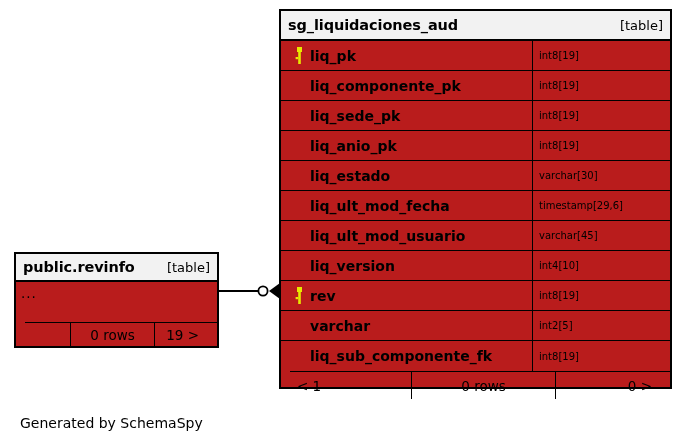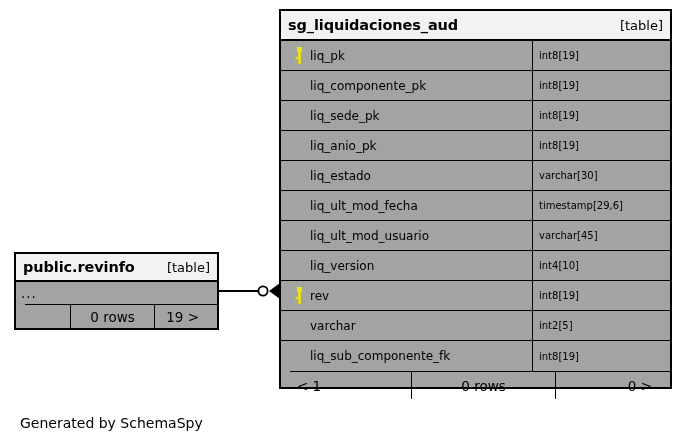--- a/index.html
+++ b/index.html
@@ -18,21 +18,21 @@
   }
 
   .diagram {
     position: absolute;
     inset: 0;
   }
 
   
   .entity {
     position: absolute;
-    background: #a3a3a3;
+    background: #b91c1c;
     border: 2px solid #000000;
     display: flex;
     flex-direction: column;
   }
 
   .entity-header {
     display: flex;
     align-items: center;
     justify-content: space-between;
     background: #f2f2f2;
@@ -70,22 +70,23 @@
   }
   .col-name {
     flex: 0 0 252px;
     display: flex;
     align-items: center;
     padding-left: 7px;
     border-right: 1.5px solid #000000;
     overflow: hidden;
   }
   .col-name-text {
-    font-size: 12px;
-    white-space: nowrap;
+    font-size: 14px;
+    white-space: nowrap;
+    font-weight: bold;
   }
   .col-type {
     flex: 1 1 auto;
     display: flex;
     align-items: center;
     padding-left: 6px;
     overflow: hidden;
   }
   .col-type-text {
     font-size: 10px;
@@ -134,21 +135,21 @@
   #entity-main .col-row:last-child { border-bottom: none; }
   #entity-main .foot-1 { flex: 0 0 122px; }
   #entity-main .foot-2 { flex: 0 0 144px; }
   #entity-main .foot-3 { flex: 1 1 auto; }
 
   
   #entity-ref {
     left: 14px;
     top: 252px;
     width: 205px;
-    height: 78px;
+    height: 96px;
   }
   #entity-ref .entity-header { height: 28px; flex: 0 0 28px; }
   #entity-ref .ellipsis-row {
     display: flex;
     align-items: center;
     height: 22px;
     flex: 0 0 22px;
     padding-left: 5px;
     font-size: 13.5px;
     letter-spacing: 1px;

